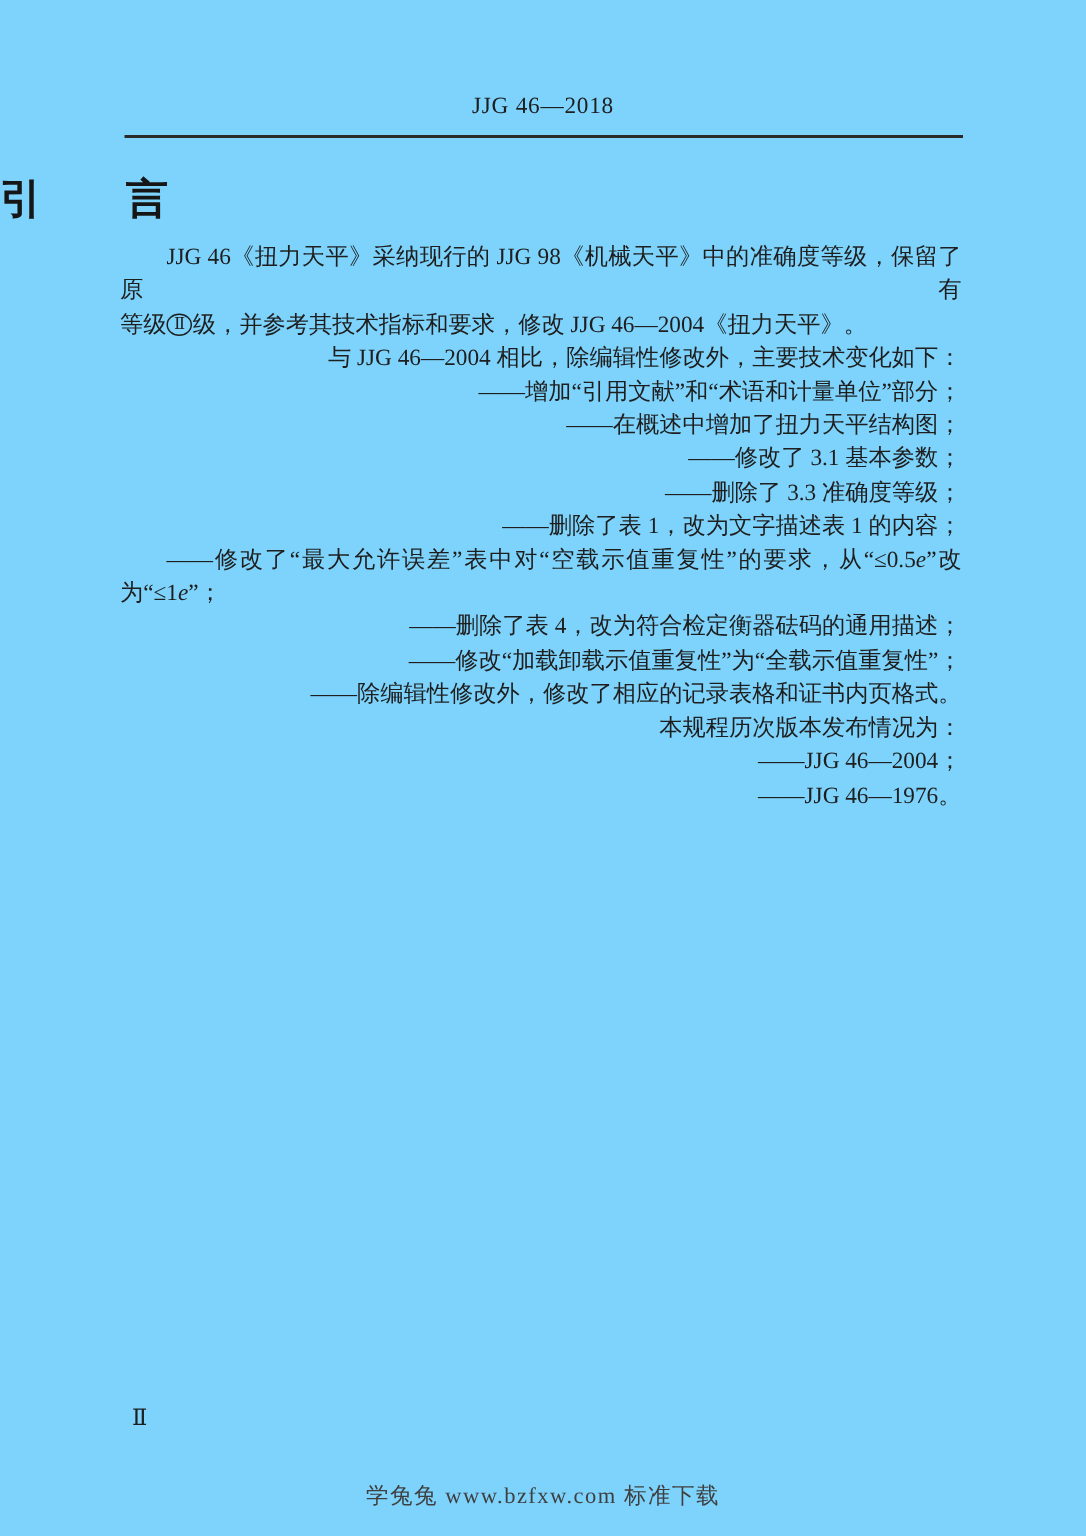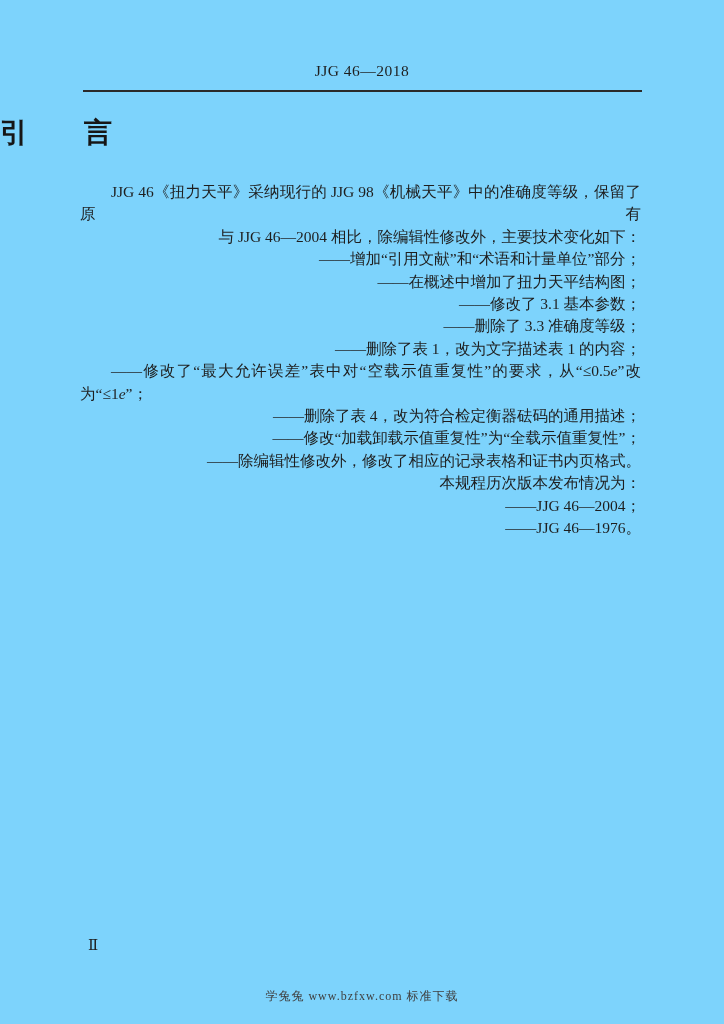--- a/index.html
+++ b/index.html
@@ -40,21 +40,21 @@
     width: 100%;
     margin: 0;
     text-align: left;
     font-size: 28px;
     font-weight: bold;
     font-family: "Liberation Sans", "DejaVu Sans", sans-serif;
     color: #161616;
   }
   .content {
     position: absolute;
-    top: 181px;
+    top: 161px;
     left: 80px;
     width: 561px;
     font-size: 15.5px;
     line-height: 22.4px;
   }
   .content p {
     margin: 0;
     padding: 0;
   }
   .ind { text-indent: 2em; text-align: right; }
@@ -81,39 +81,40 @@
     left: 88px;
     top: 936px;
     font-size: 15px;
   }
   .watermark {
     position: absolute;
     top: 988px;
     left: 0;
     width: 100%;
     text-align: center;
-    font-size: 12px;
+    font-size: 15px;
     color: #3f3f3f;
     letter-spacing: 1px;
   }
 </style>
 </head>
 <body>
 
 <div class="page">
 
   <div class="header-code">JJG 46—2018</div>
   <div class="header-rule"></div>
 
   <h1 class="doc-title">引　　言</h1>
 
   <div class="content">
 
     <p class="ind fill">JJG 46《扭力天平》采纳现行的 JJG 98《机械天平》中的准确度等级，保留了原有</p>
 
+    <p><span>等级</span><span class="circled">Ⅱ</span><span>级，并参考其技术指标和要求，修改 JJG 46—2004《扭力天平》。</span></p>
 
     <p class="ind">与 JJG 46—2004 相比，除编辑性修改外，主要技术变化如下：</p>
 
     <p class="ind">——增加“引用文献”和“术语和计量单位”部分；</p>
     <p class="ind">——在概述中增加了扭力天平结构图；</p>
     <p class="ind">——修改了 3.1 基本参数；</p>
     <p class="ind">——删除了 3.3 准确度等级；</p>
     <p class="ind">——删除了表 1，改为文字描述表 1 的内容；</p>
 
     <p class="ind fill"><span>——修改了“最大允许误差”表中对“空载示值重复性”的要求，从“≤0.5</span><i class="var">e</i><span>”改</span></p>

